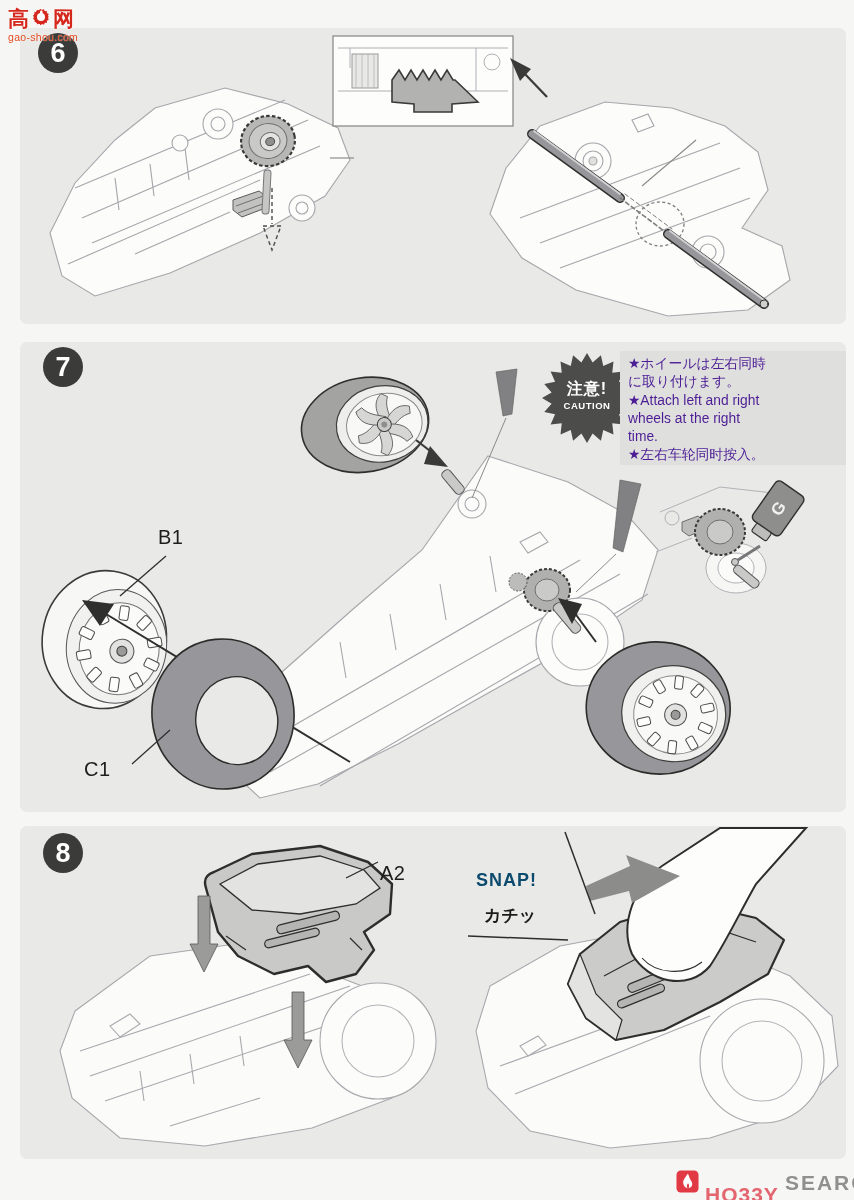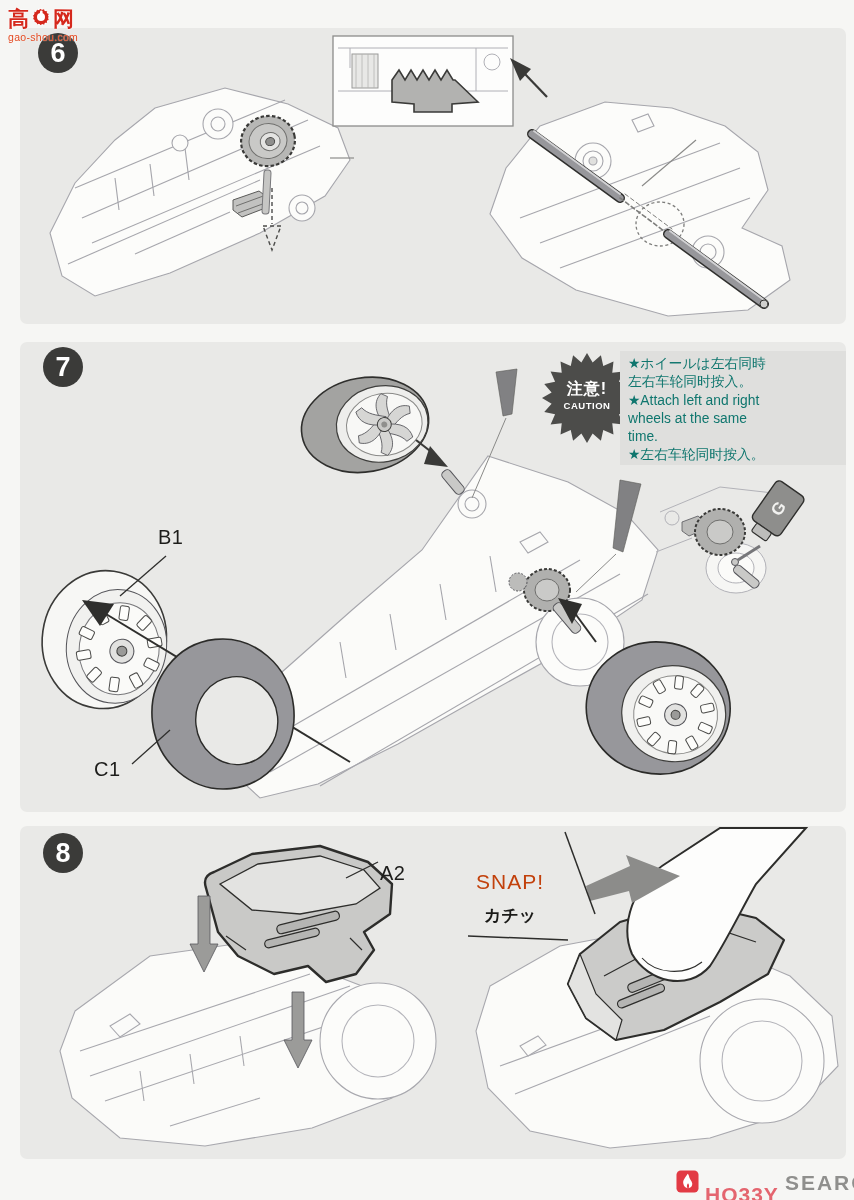--- a/index.html
+++ b/index.html
@@ -18,26 +18,26 @@
     position:absolute;width:40px;height:40px;border-radius:50%;
     background:#3b3b39;color:#fff;display:flex;align-items:center;justify-content:center;
     font-size:27px;font-weight:bold;
   }
   .lbl{position:absolute;white-space:pre;}
   .part-label{font-size:20px;font-weight:normal;color:#1d1d1b;letter-spacing:0.5px;}
   .callout{font-size:14.5px;line-height:19.5px;color:#262624;}
   .caution-box{
     position:absolute;left:600px;top:9px;width:226px;height:114px;
     background:#dfdfdd;padding:4px 8px;box-sizing:border-box;
-    font-size:13.8px;line-height:18.3px;color:#0f766e;
+    font-size:13.8px;line-height:18.3px;color:#4c1d95;
   }
   .starburst{position:absolute;left:522px;top:11px;width:90px;height:90px;}
   .starburst .t1{position:absolute;left:0;right:0;top:26px;text-align:center;color:#fff;font-weight:bold;font-size:16px;letter-spacing:1px;}
   .starburst .t2{position:absolute;left:0;right:0;top:47px;text-align:center;color:#fff;font-weight:bold;font-size:9.5px;letter-spacing:0.5px;}
-  .snap-en{font-size:21px;font-weight:normal;color:#c2410c;letter-spacing:1px;}
+  .snap-en{font-size:18px;font-weight:bold;color:#0c4a6e;letter-spacing:1px;}
   .snap-jp{font-size:17px;font-weight:bold;color:#1a1a18;text-align:right;}
   #watermark{
     position:absolute;left:8px;top:5px;z-index:5;
   }
   #watermark .row{display:flex;align-items:center;gap:2px;}
   #watermark .wchar{
     font-size:21px;font-weight:bold;color:#d5281c;
     text-shadow:0 0 2px #fff,0 0 2px #fff;
   }
   #watermark .wdomain{
@@ -294,29 +294,29 @@
   <div class="starburst">
     <svg width="90" height="90" viewBox="0 0 88 88">
       <polygon fill="#4c4c4a" points="88,44 78.6,49.5 85.8,57.6 75.2,59.9 79.6,69.9 68.7,68.7 69.9,79.6 59.9,75.2 57.6,85.8 49.5,78.6 44,88 38.5,78.6 30.4,85.8 28.1,75.2 18.1,79.6 19.3,68.7 8.4,69.9 12.8,59.9 2.2,57.6 9.4,49.5 0,44 9.4,38.5 2.2,30.4 12.8,28.1 8.4,18.1 19.3,19.3 18.1,8.4 28.1,12.8 30.4,2.2 38.5,9.4 44,0 49.5,9.4 57.6,2.2 59.9,12.8 69.9,8.4 68.7,19.3 79.6,18.1 75.2,28.1 85.8,30.4 78.6,38.5"></polygon>
     </svg>
     <div class="t1">注意!</div>
     <div class="t2">CAUTION</div>
   </div>
 
   <div class="caution-box">
     <div>★ホイールは左右同時</div>
-    <div>左右车轮同时按入。</div>
+    <div>に取り付けます。</div>
     <div>★Attach left and right</div>
-    <div>wheels at the same</div>
+    <div>wheels at the right</div>
     <div>time.</div>
     <div>★左右车轮同时按入。</div>
   </div>
 
   <div class="lbl part-label" style="left:138px;top:184px;">B1</div>
-  <div class="lbl part-label" style="left:74px;top:416px;">C1</div>
+  <div class="lbl part-label" style="left:64px;top:416px;">C1</div>
 </div>
 
 <div class="panel" id="panel8">
   <svg class="art" viewBox="0 0 826 333">
 
     <g stroke="#a8a8ae" fill="#fbfbf9" stroke-width="1.1">
       <path d="M55,185 L130,130 L215,118 L290,140 L355,165 L398,195 L408,235 L372,272 L292,302 L185,320 L100,312 L52,272 L40,225 Z"></path>
       <path d="M70,250 L330,160" fill="none"></path>
       <path d="M85,275 L350,185" fill="none"></path>
       <path d="M60,225 L290,148" fill="none"></path>

